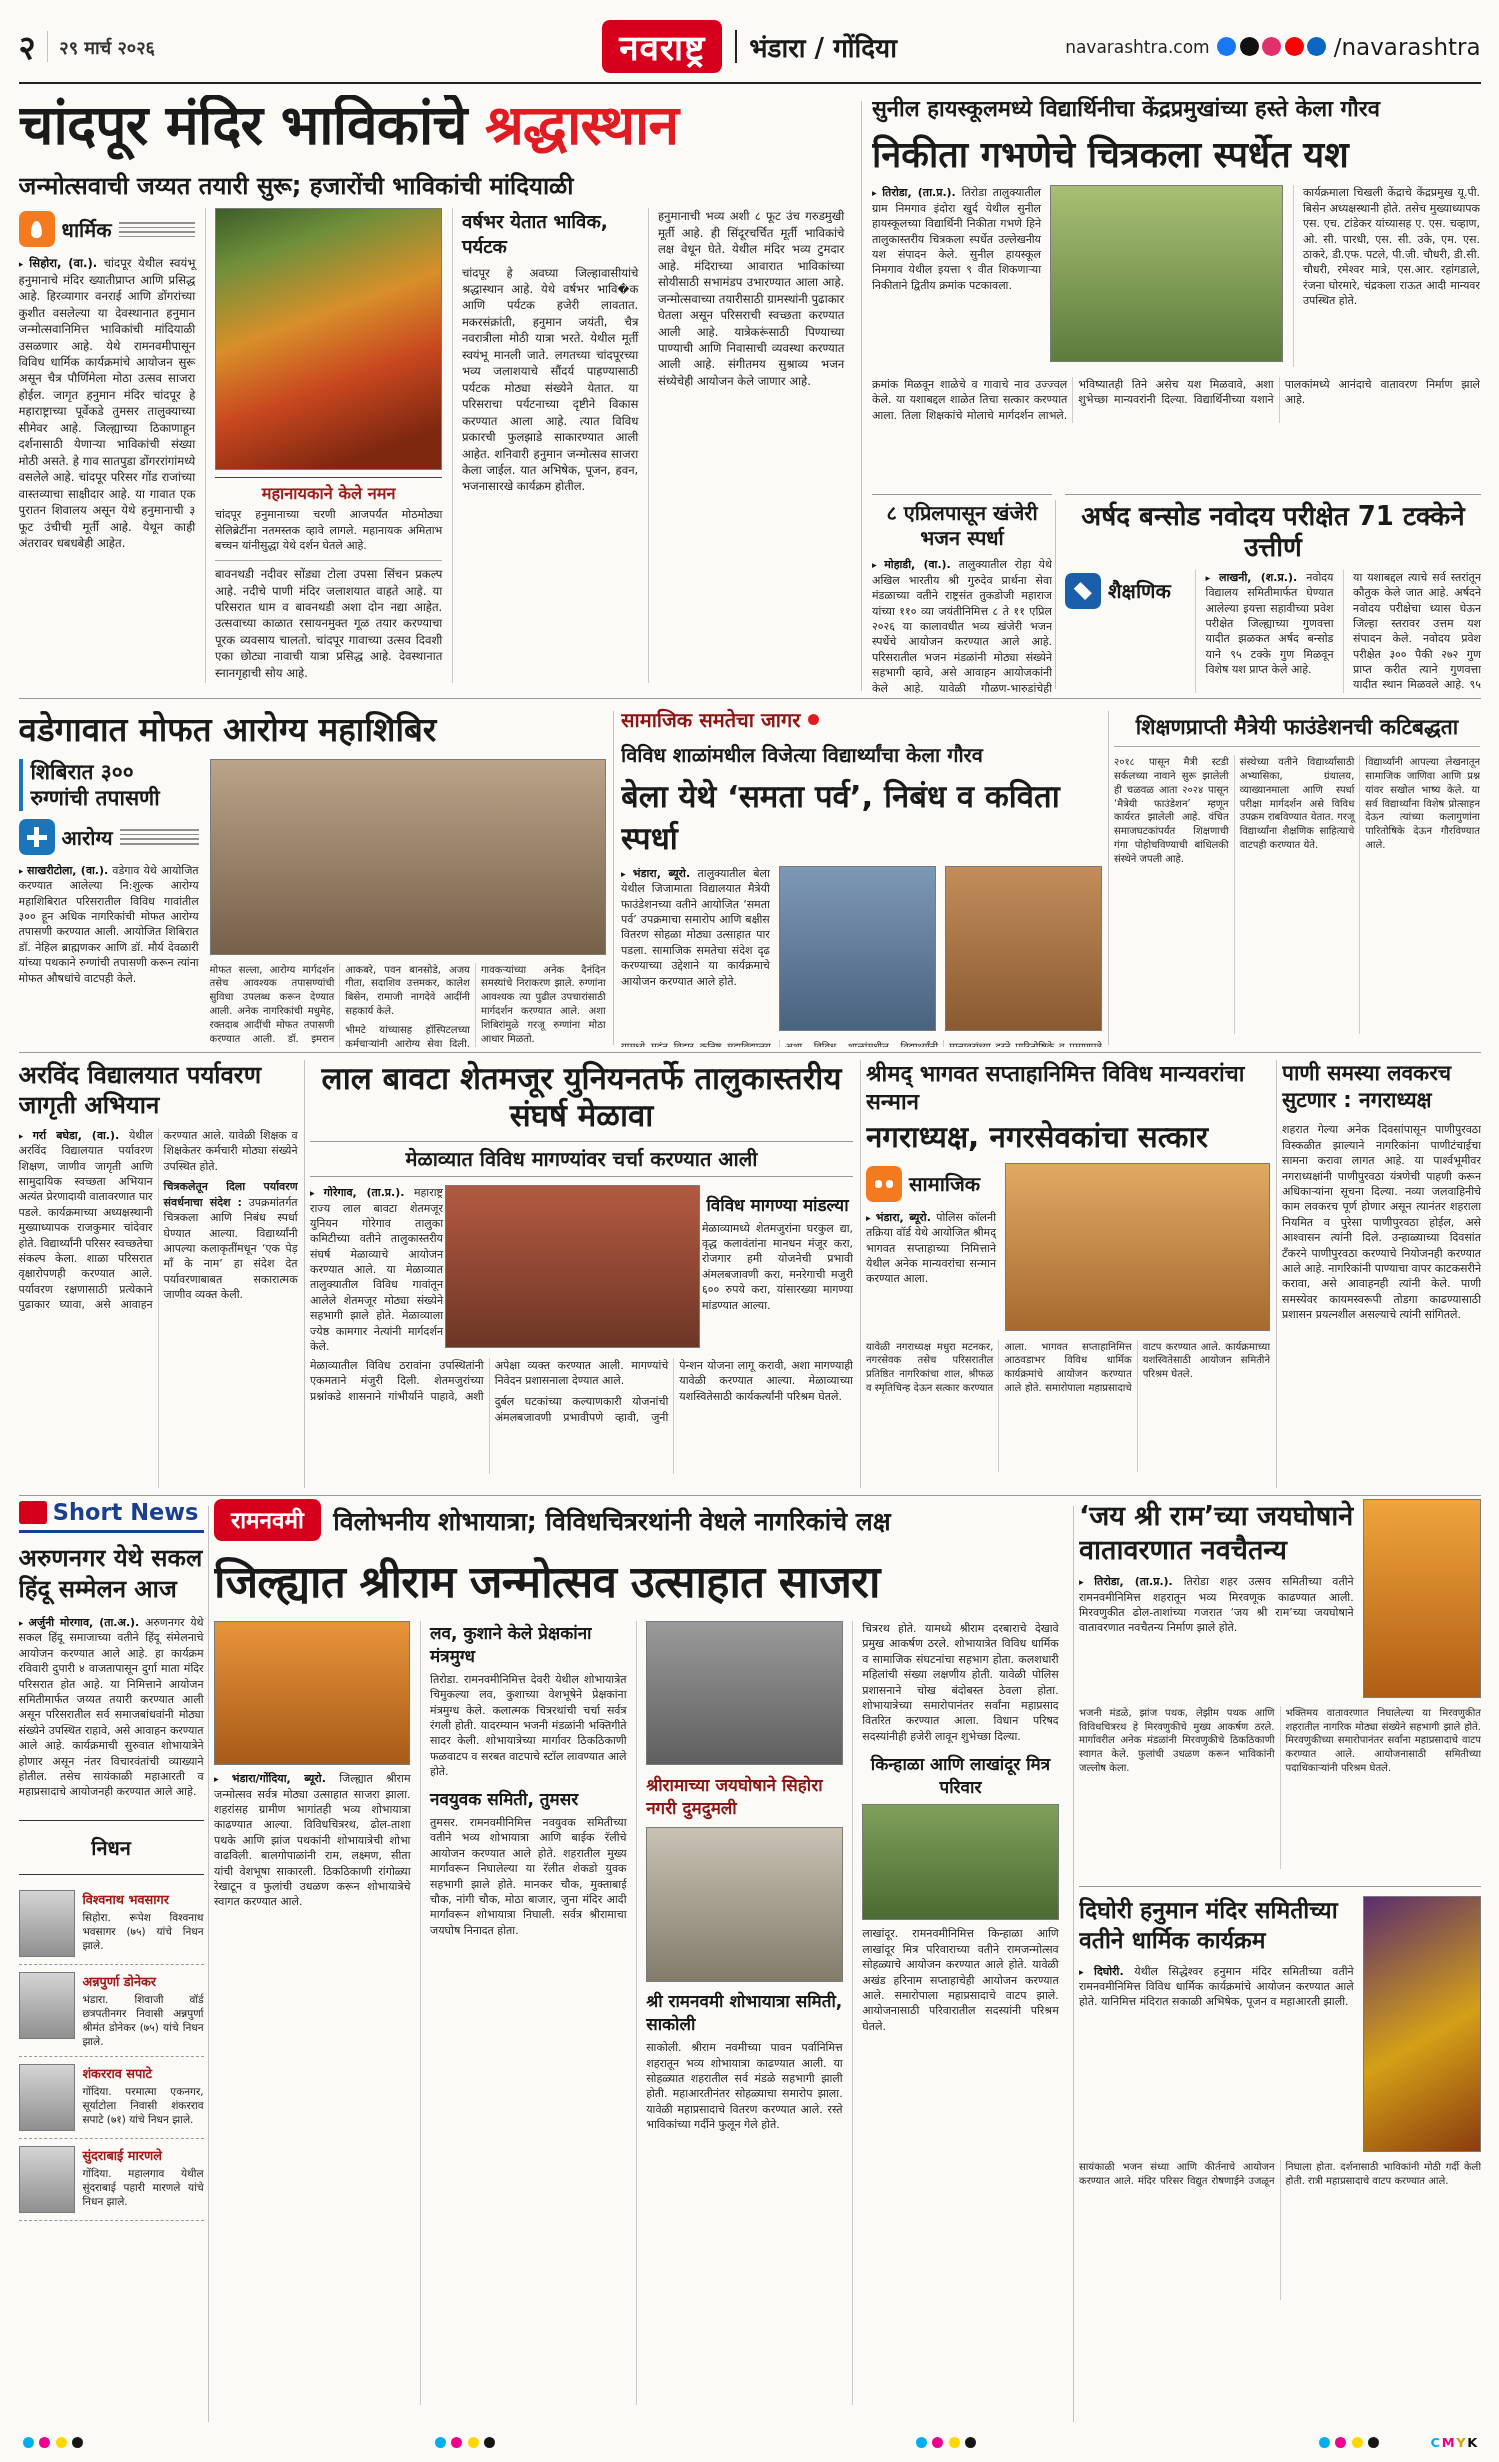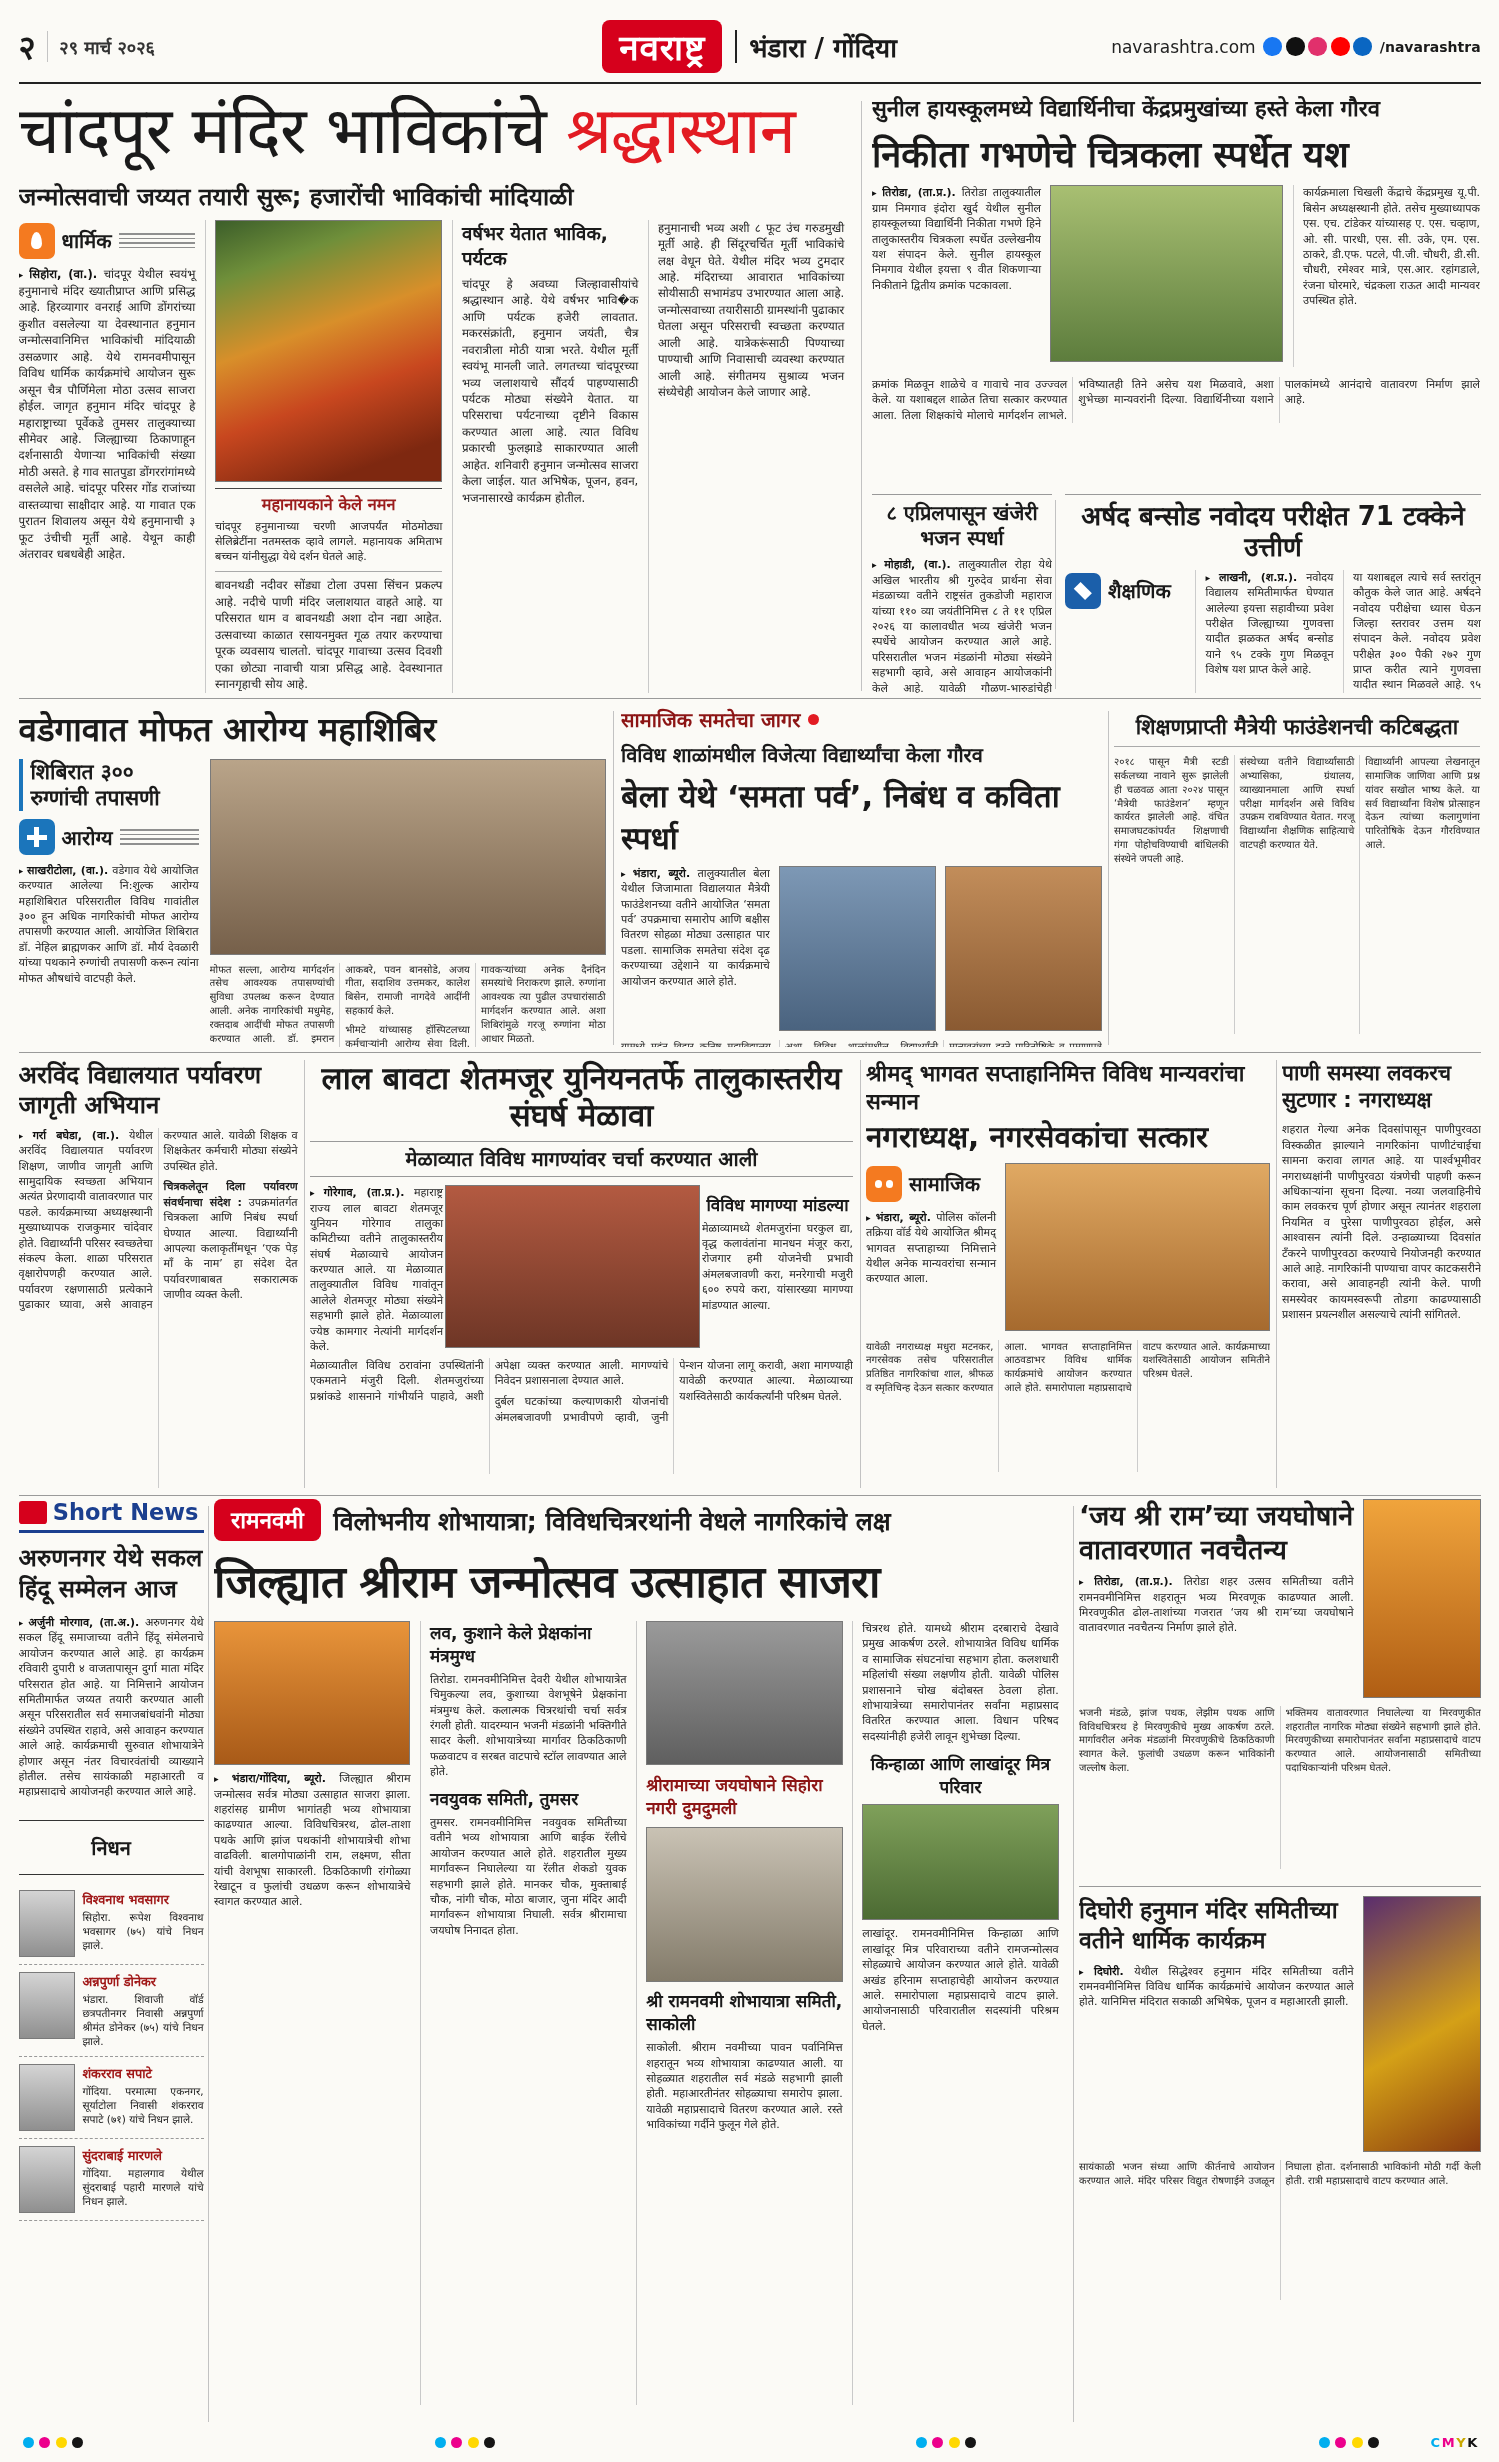--- a/index.html
+++ b/index.html
@@ -18,21 +18,21 @@
   .hdr-date{font-size:18px;font-weight:bold;color:#333}
   .hdr-center{flex:1;display:flex;align-items:center;justify-content:center;gap:12.4px}
   .masthead{background:#d6001c;color:#fff;font-size:35px;font-weight:bold;padding:3.1px 17px;border-radius:7.8px;letter-spacing:0.8px}
   .edition{font-size:26px;font-weight:bold}
   .edition-sep{width:2.3px;height:33px;background:#222}
   .hdr-right{width:334px;display:flex;align-items:center;justify-content:flex-end;gap:7.8px}
   .site{font-size:17px;color:#222}
   .socials{display:flex;gap:3.9px}
   .soc{width:18.6px;height:18.6px;border-radius:50%;display:inline-block}
   .soc.fb{background:#1877f2}.soc.x{background:#111}.soc.ig{background:#e1306c}.soc.yt{background:#ff0000}.soc.in{background:#0a66c2}
-  .handle{font-size:14px;font-weight:bold}
+  .handle{font-size:23px;font-weight:normal}
 
   
   .body-text{font-size:11.6px;line-height:1.42;text-align:justify;color:#222}
   .body-sm{font-size:11px;line-height:1.4;text-align:justify;color:#222}
   .body-xs{font-size:10px;line-height:1.38;text-align:justify;color:#262626}
   .dl{font-weight:bold;color:#111}
   .dl::before{content:"▸ ";font-size:9.3px;color:#111}
   p + p{margin-top:5.4px}
   .subttl{font-size:17px;font-weight:bold;margin:7.8px 0 4.7px}
   .subttl.maroon{color:#8c1515}
@@ -64,21 +64,21 @@
   .ph-crowd1{background:linear-gradient(#e8943a,#a85a18)}
   .ph-crowd2{background:linear-gradient(#9a9a9a,#5f5f5f)}
   .ph-crowd3{background:linear-gradient(#c9c2b4,#837b6a)}
   .ph-green{background:linear-gradient(#7fa05a,#4c6b33)}
   .ph-procession{background:linear-gradient(#f0a43c,#b05e14)}
   .ph-night{background:linear-gradient(150deg,#5a2d6e 0%,#d4a017 55%,#8a3c0f 100%)}
   .ph-portrait{background:linear-gradient(#d4d4d4,#8f8f8f)}
 
   
   .lead{left:18.6px;top:95px;width:835px;height:598px}
-  .h-lead{font-size:65px;font-weight:normal;line-height:1.12;letter-spacing:-0.8px}
+  .h-lead{font-size:55px;font-weight:bold;line-height:1.12;letter-spacing:-0.8px}
   .red{color:#e21b22}
   .lead-sub{font-size:24px;font-weight:bold;margin:11px 0 7.8px}
   .lead-cols{display:flex;height:475px;overflow:hidden}
   .lead-cols .col{padding-right:9.3px}
   .lead-cols .col + .col{border-left:0.8px solid #c9c9c9;padding-left:9.3px}
   .colA{width:186px}.colB{width:247px}.colC{width:196px}.colD{flex:1}
   .colB .photo{height:262px}
   .capttl{font-size:16.3px;font-weight:bold;color:#9b1c1c;text-align:center;margin:6.2px 0 3.1px;border-top:1.6px solid #444;padding-top:4.7px}
   .captxt{font-size:11px;line-height:1.4;text-align:justify;border-bottom:0.8px solid #aaa;padding-bottom:6.2px}
   .lead-subttl{font-size:18.6px;font-weight:bold;margin-bottom:6.2px}

